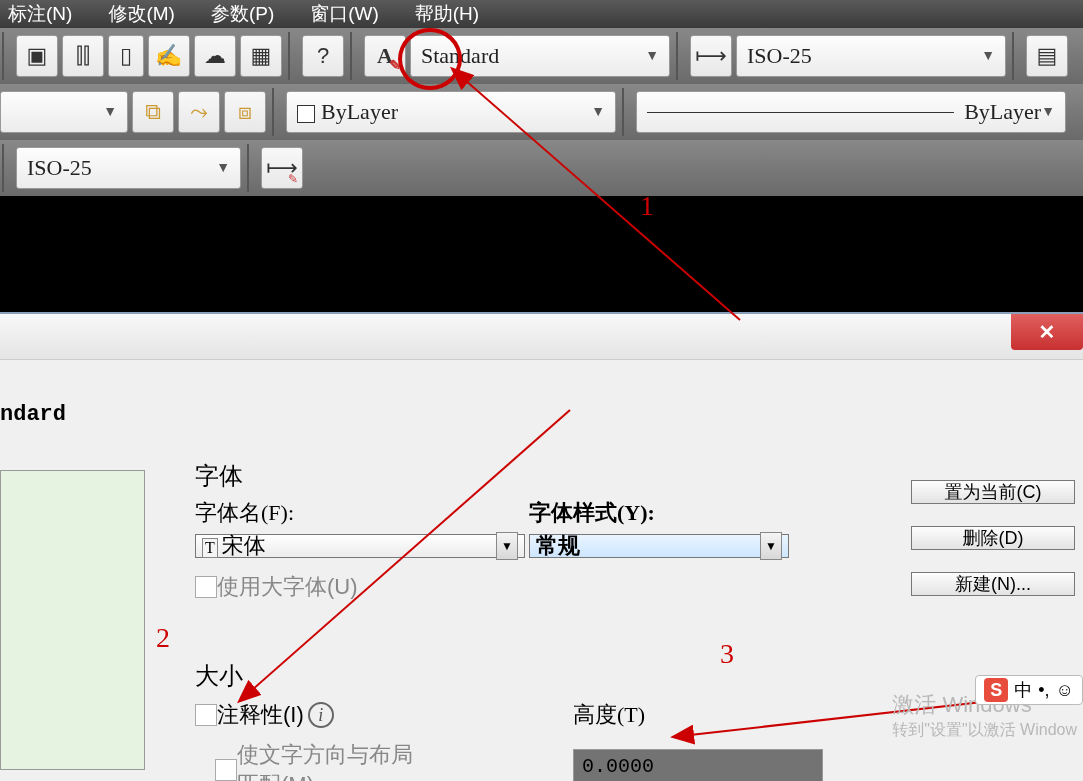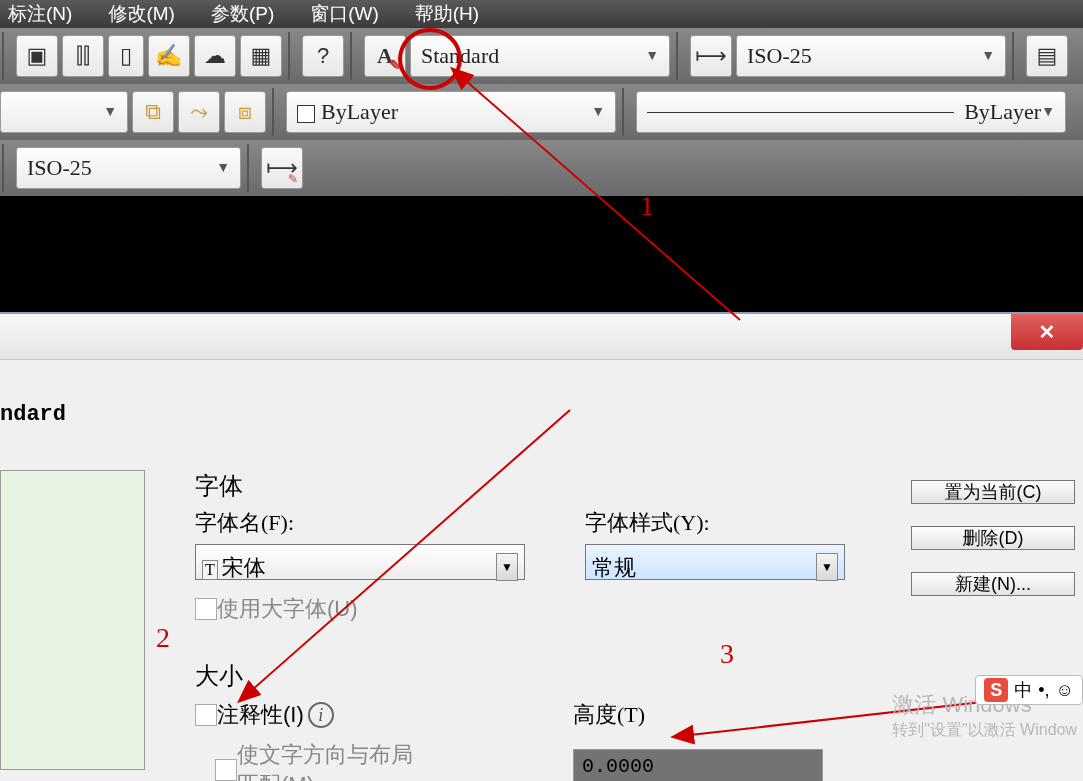--- a/index.html
+++ b/index.html
@@ -94,33 +94,33 @@
   font-size: 22px;
   color: #000;
 }
 .preview-box {
   position: absolute; left: 0; top: 470px;
   width: 145px; height: 300px;
   background: #e6f3e0;
   border: 1px solid #999;
 }
 .font-section {
-  position: absolute; left: 195px; top: 470px;
+  position: absolute; left: 195px; top: 460px;
   width: 670px;
 }
 .section-title { font-size: 24px; color: #000; margin-bottom: 4px; }
-.field-row { display: flex; gap: 120px; margin-top: 6px; }
+.field-row { display: flex; gap: 64px; margin-top: 6px; }
 .field { display: flex; flex-direction: column; }
 .field-label { font-size: 22px; color: #000; margin-bottom: 6px; font-family: SimSun, serif; }
 .combo {
-  width: 330px; height: 36px;
+  width: 330px; height: 24px;
   border: 1px solid #777;
   background: linear-gradient(#fff,#ececec);
-  display: flex; align-items: flex-start; justify-content: space-between;
-  padding: 8px 6px;
+  display: flex; align-items: center; justify-content: space-between;
+  padding: 0 6px;
   font-size: 22px;
 }
 .combo.blue { background: linear-gradient(#eaf4ff,#cde6ff); width: 260px; }
 .combo .arrow-btn {
   width: 22px; height: 28px; background: linear-gradient(#f4f4f4,#d8d8d8);
   border: 1px solid #888; display:flex;align-items:center;justify-content:center;
   font-size: 12px;
 }
 .chk-row { display: flex; align-items: center; font-size: 22px; color: #888; margin-top: 14px; }
 .chk { width: 22px; height: 22px; border: 1px solid #aaa; background: #fff; }
@@ -254,21 +254,21 @@
 <div class="font-section">
   <div class="section-title">字体</div>
   <div class="field-row">
     <div class="field">
       <div class="field-label">字体名(F):</div>
       <div class="combo">
         <span><span class="tt-icon">T</span><span>宋体</span></span>
         <span class="arrow-btn">▼</span>
       </div>
     </div>
-    <div class="field" style="margin-left:-60px;">
+    <div class="field" style="margin-left:-60px;font-weight:bold;">
       <div class="field-label">字体样式(Y):</div>
       <div class="combo blue">
         <span>常规</span>
         <span class="arrow-btn">▼</span>
       </div>
     </div>
   </div>
   <div class="chk-row">
     <div class="chk"></div>
     <span>使用大字体(U)</span>

